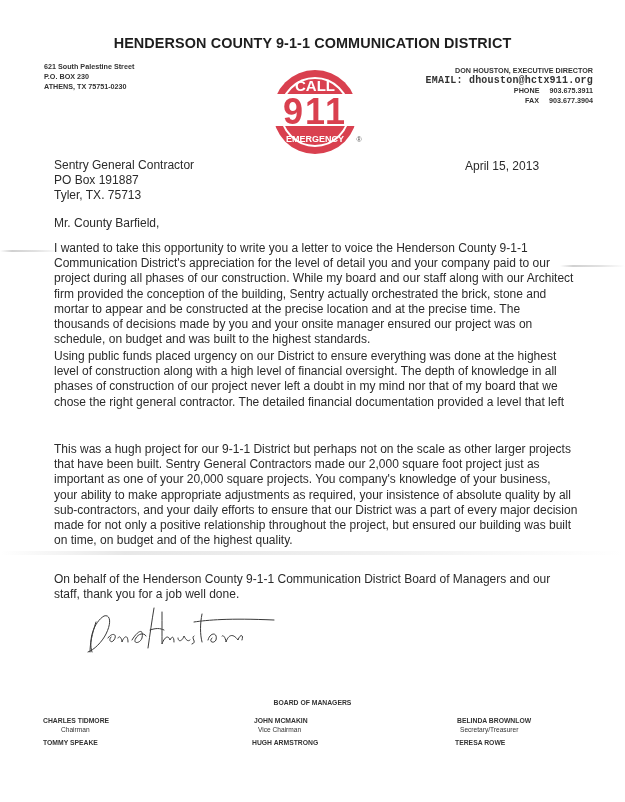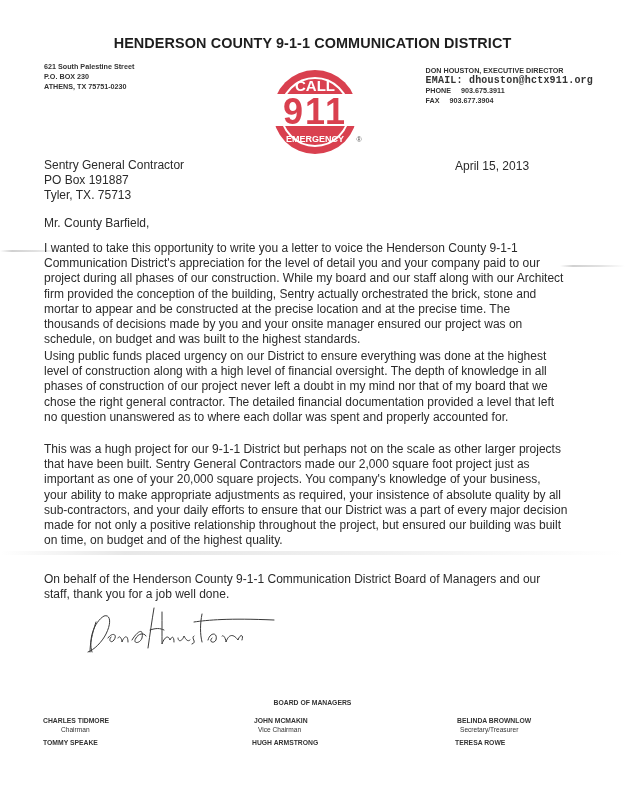--- a/index.html
+++ b/index.html
@@ -7,25 +7,25 @@
       width: 625px; height: 802px; background: #ffffff; position: relative; overflow: hidden;
       font-family: "Liberation Sans", sans-serif; color: #2a2a2a;
     }
     .abs { position: absolute; }
     .title {
       top: 34px; left: 0; width: 625px; text-align: center;
       font-size: 15.5px; font-weight: bold; color: #1e1e1e; letter-spacing: 0.1px;
       transform: scaleX(0.93); transform-origin: center;
     }
     .addr-left { top: 62px; left: 44px; font-size: 7.2px; font-weight: bold; line-height: 10px; color: #333; }
-    .addr-right { top: 66px; right: 32px; font-size: 7.2px; font-weight: bold; line-height: 10px; color: #333; }
+    .addr-right { top: 66px; right: 32px; font-size: 7.2px; font-weight: bold; line-height: 10px; color: #333; text-align: right; }
     .addr-right .email { font-family: "Liberation Mono", monospace; font-size: 10px; letter-spacing: 0.2px; }
     .addr-right .row span.lbl { display: inline-block; margin-right: 10px; }
     .logo { top: 62px; left: 263px; width: 110px; height: 100px; text-align: center; }
-    .letter-text { font-size: 12px; line-height: 15.2px; color: #2b2b2b; }
+    .letter-text { font-size: 12px; line-height: 15.2px; color: #2b2b2b; margin-left: 10px; }
     .recipient { top: 158px; left: 44px; }
     .date { top: 159px; left: 455px; }
     .salutation { top: 216px; left: 44px; }
     .para { left: 44px; width: 560px; }
     .p1 { top: 241px; }
     .p2 { top: 349px; }
     .p3 { top: 442px; }
     .p4 { top: 572px; }
     .sig { top: 600px; left: 78px; width: 200px; height: 60px; }
     .board-title { top: 699px; left: 0; width: 625px; text-align: center; font-size: 6.8px; font-weight: bold; color: #333; }
@@ -103,21 +103,20 @@
   <div>mortar to appear and be constructed at the precise location and at the precise time. The</div>
   <div>thousands of decisions made by you and your onsite manager ensured our project was on</div>
   <div>schedule, on budget and was built to the highest standards.</div>
 </div>
 
 <div class="abs letter-text para p2">
   <div>Using public funds placed urgency on our District to ensure everything was done at the highest</div>
   <div>level of construction along with a high level of financial oversight. The depth of knowledge in all</div>
   <div>phases of construction of our project never left a doubt in my mind nor that of my board that we</div>
   <div>chose the right general contractor. The detailed financial documentation provided a level that left</div>
-  <div>no question unanswered as to where each dollar was spent and properly accounted for.</div>
 </div>
 
 <div class="abs letter-text para p3">
   <div>This was a hugh project for our 9-1-1 District but perhaps not on the scale as other larger projects</div>
   <div>that have been built. Sentry General Contractors made our 2,000 square foot project just as</div>
   <div>important as one of your 20,000 square projects. You company's knowledge of your business,</div>
   <div>your ability to make appropriate adjustments as required, your insistence of absolute quality by all</div>
   <div>sub-contractors, and your daily efforts to ensure that our District was a part of every major decision</div>
   <div>made for not only a positive relationship throughout the project,  but ensured our building was built</div>
   <div>on time, on budget and of the highest quality.</div>

